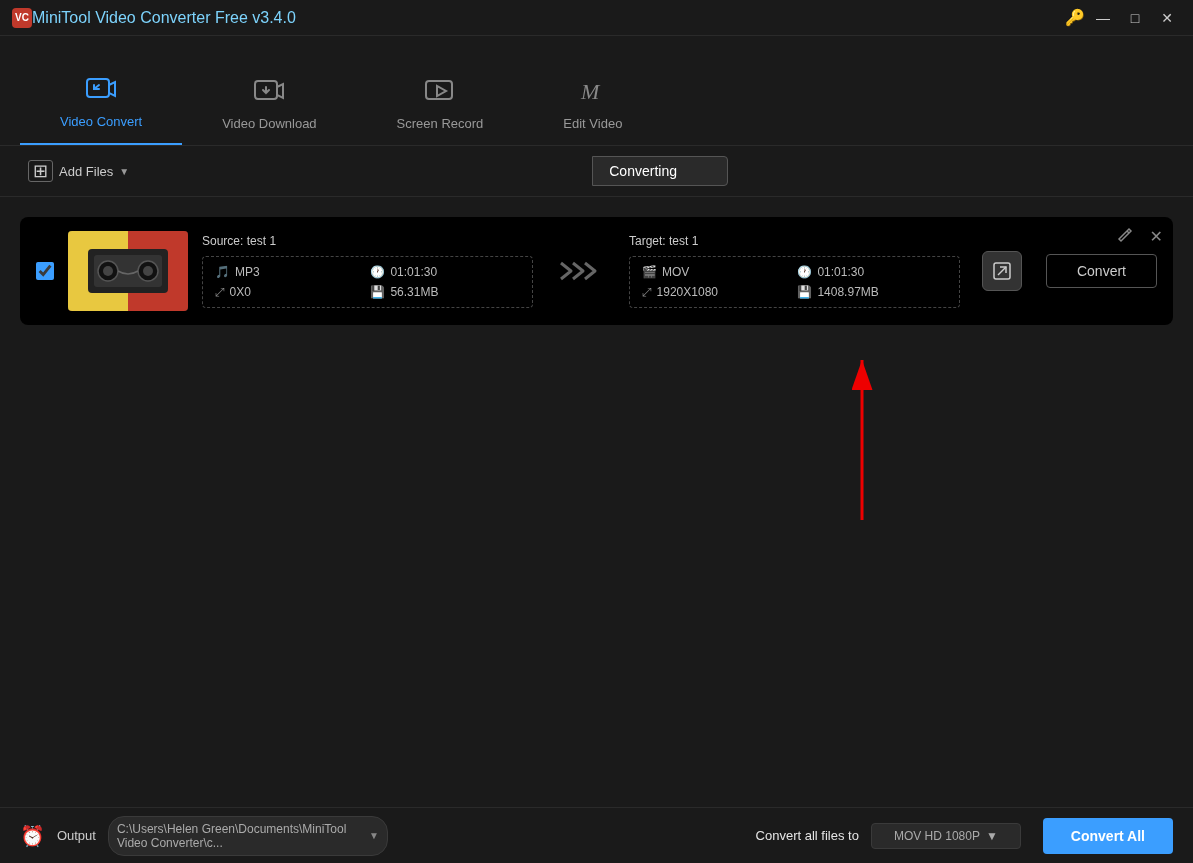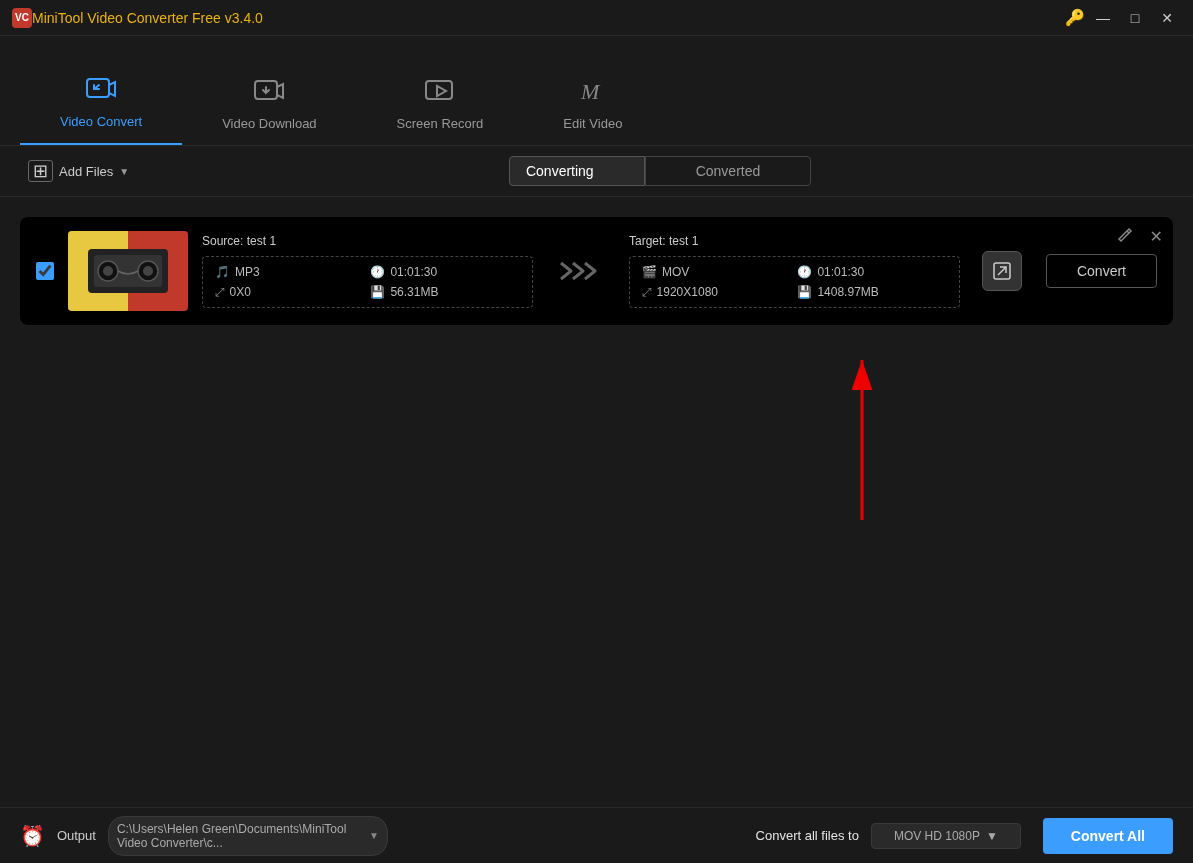--- a/index.html
+++ b/index.html
@@ -34,22 +34,22 @@
       background: #c0392b;
       border-radius: 4px;
       display: flex;
       align-items: center;
       justify-content: center;
       font-size: 10px;
       color: white;
       font-weight: bold;
     }
     #title-text {
-      font-size: 14px;
-      color: #eab308;
+      font-size: 16px;
+      color: #7dd3fc;
     }
     #title-bar-right {
       display: flex;
       align-items: center;
       gap: 4px;
     }
     .title-btn {
       width: 28px;
       height: 22px;
       background: transparent;
@@ -450,21 +450,20 @@
 </div>
 
 <div id="toolbar">
   <button class="add-files-btn">
     <span class="plus-icon">⊞</span>
     <span>Add Files</span>
     <span class="dropdown-arrow">▼</span>
   </button>
   <div class="convert-tabs">
     <div class="convert-tab active">Converting</div>
-    <div class="convert-tab">Converted</div>
   </div>
 </div>
 
 <div id="main-content">
   <div class="file-card">
 
     <input type="checkbox" class="file-checkbox" checked="" style="">
 
     <div class="file-thumbnail">
       <div class="thumbnail-bg">

